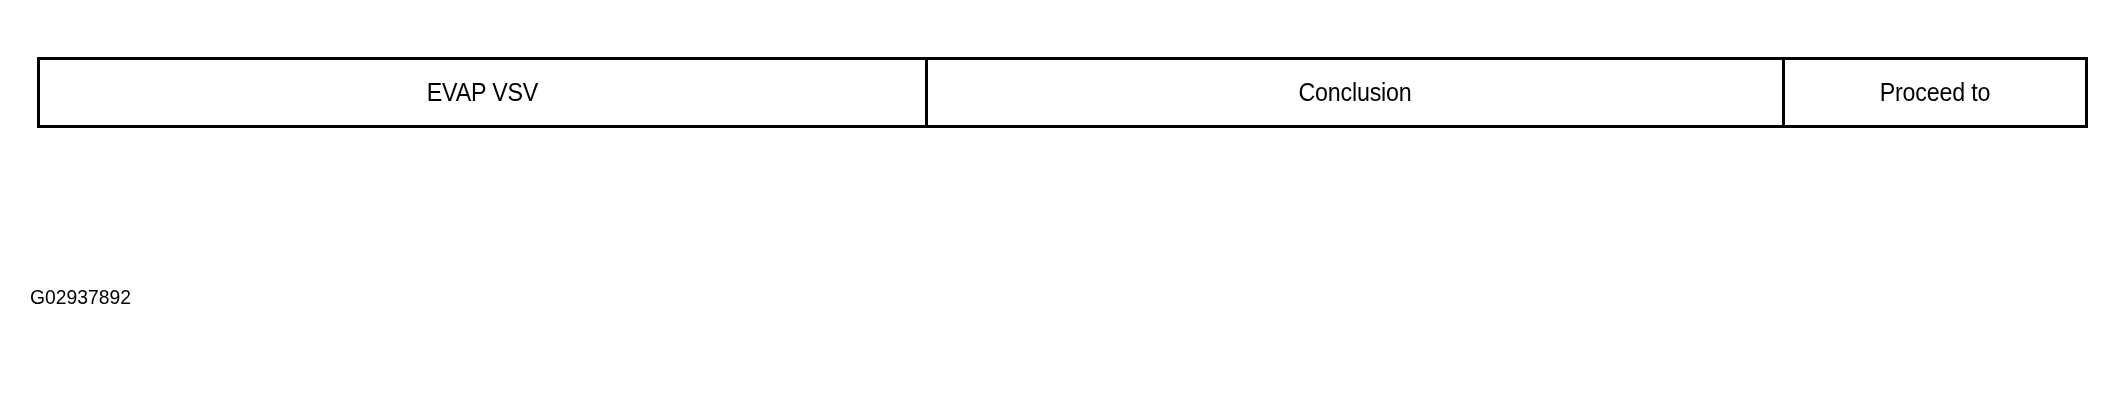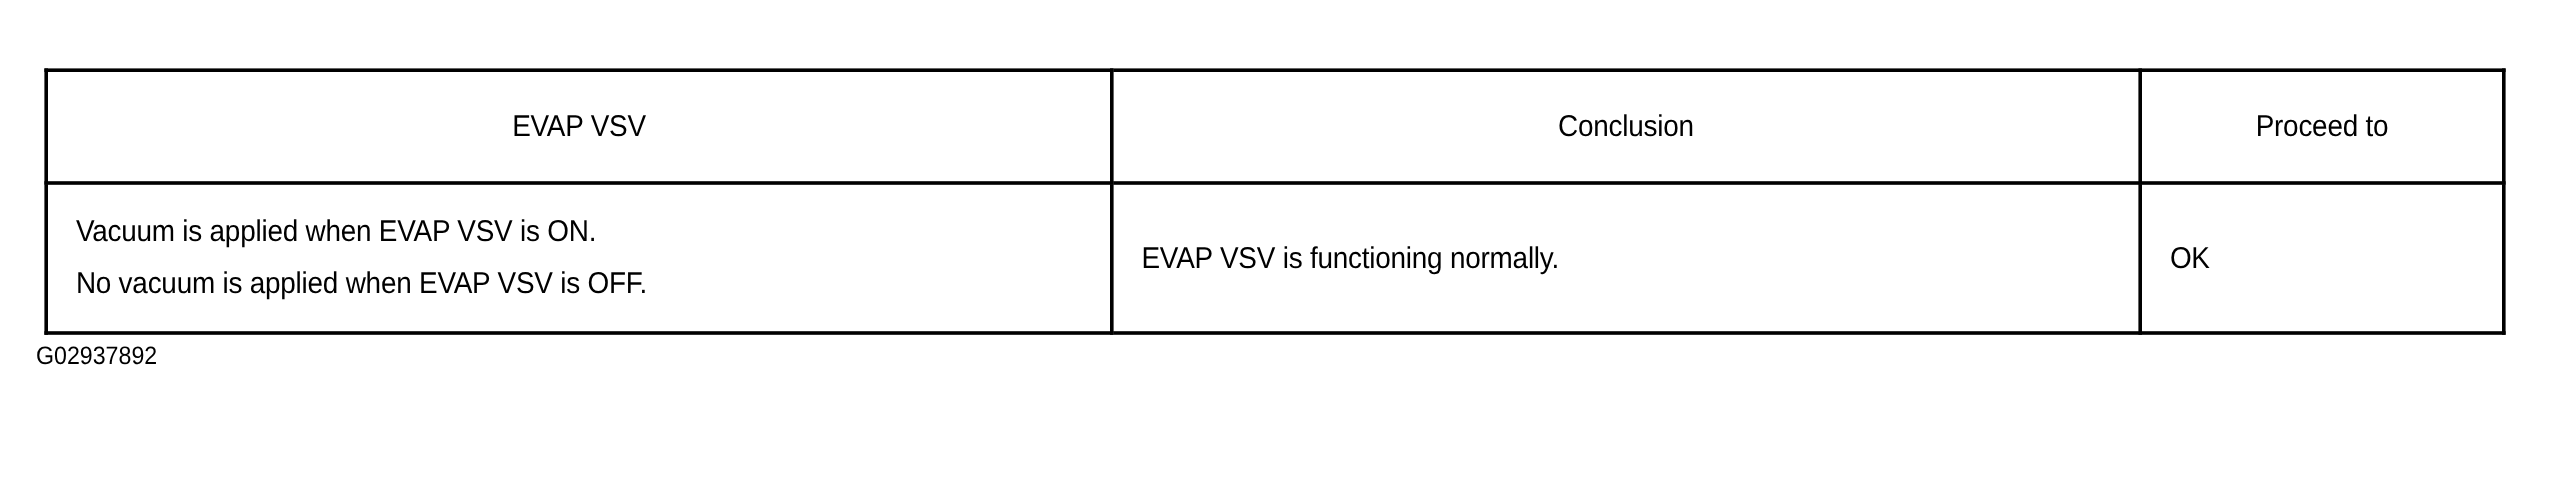--- a/index.html
+++ b/index.html
@@ -27,21 +27,21 @@
     table-layout: fixed;
     background: #ffffff;
   }
   #inspection-table col.c1 { width: 888px; }
   #inspection-table col.c2 { width: 857px; }
   #inspection-table col.c3 { width: 303px; }
 
   #inspection-table th,
   #inspection-table td {
     border: 3px solid #000000;
-    padding: 13px;
+    padding: 0;
     vertical-align: middle;
     font-weight: normal;
     font-size: 25px;
     line-height: 1.32;
     letter-spacing: -0.2px;
     color: #000000;
   }
 
   
   #inspection-table thead th {
@@ -108,34 +108,16 @@
       </th>
       <th>
         <span class="cell-text">Conclusion</span>
       </th>
       <th>
         <span class="cell-text">Proceed to</span>
       </th>
     </tr>
   </thead>
   <tbody>
-    <tr class="row-tall">
-      <td>
-        <span class="cell-text">
-          <span class="cell-line">Vacuum is applied when EVAP VSV is ON.</span>
-          <span class="cell-line">No vacuum is applied when EVAP VSV is OFF.</span>
-        </span>
-      </td>
-      <td>
-        <span class="cell-text">
-          <span class="cell-line">EVAP VSV is functioning normally.</span>
-        </span>
-      </td>
-      <td>
-        <span class="cell-text">
-          <span class="cell-line">OK</span>
-        </span>
-      </td>
-    </tr>
   </tbody>
 </table>
 
 <div id="figure-caption">G02937892</div>
 
 </body></html>

